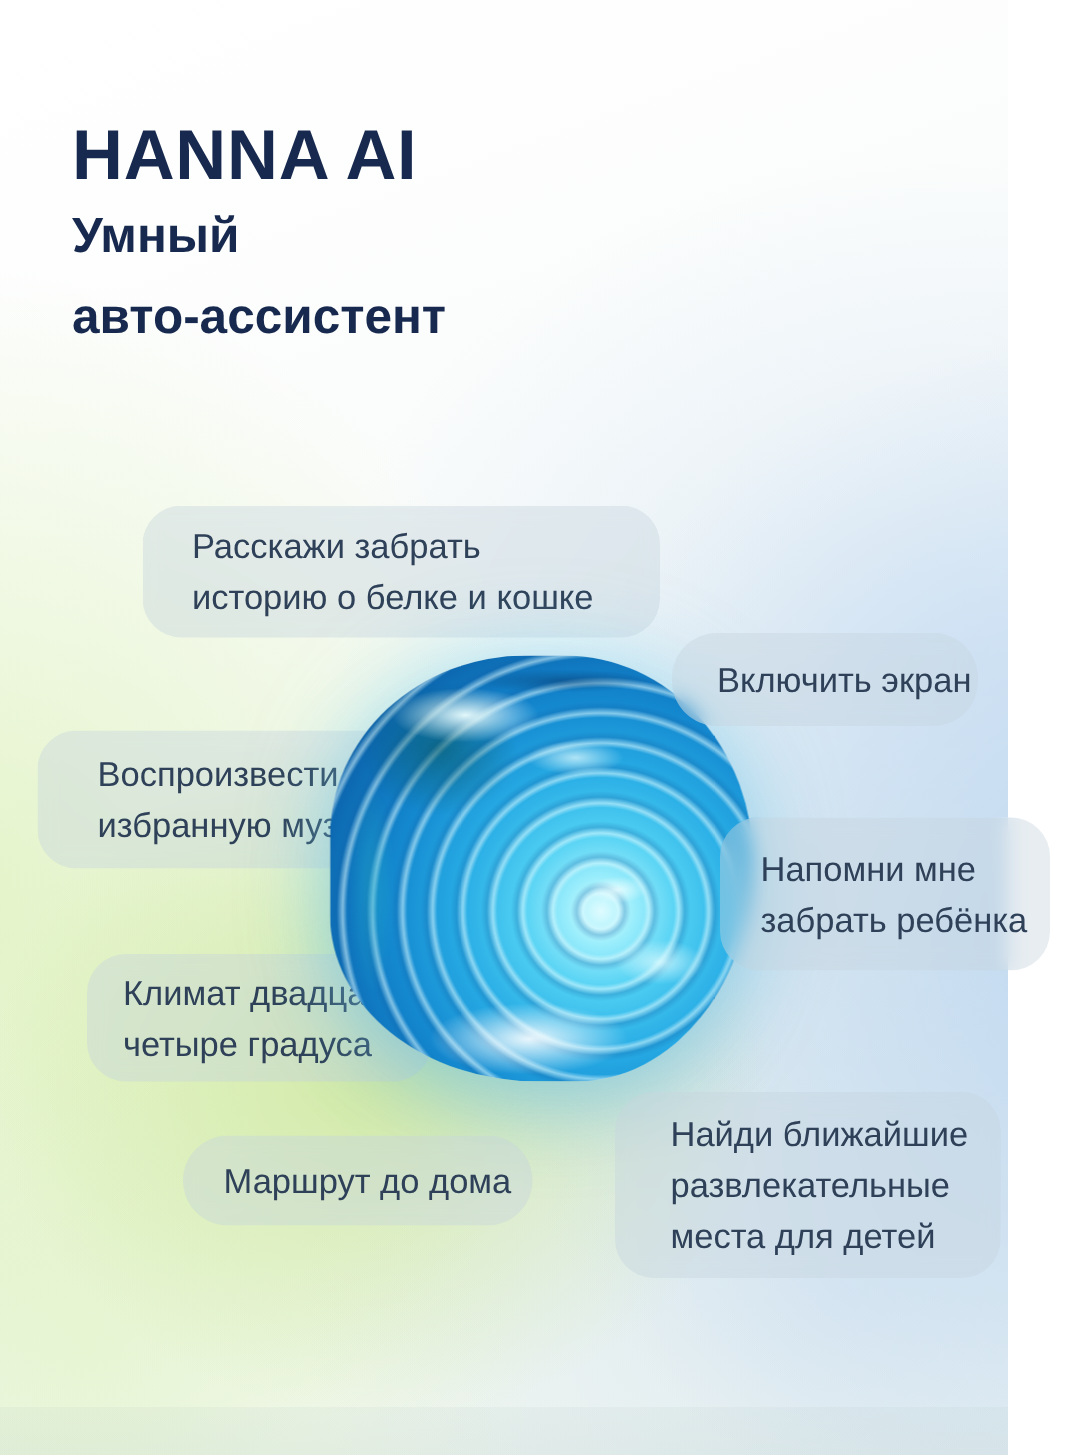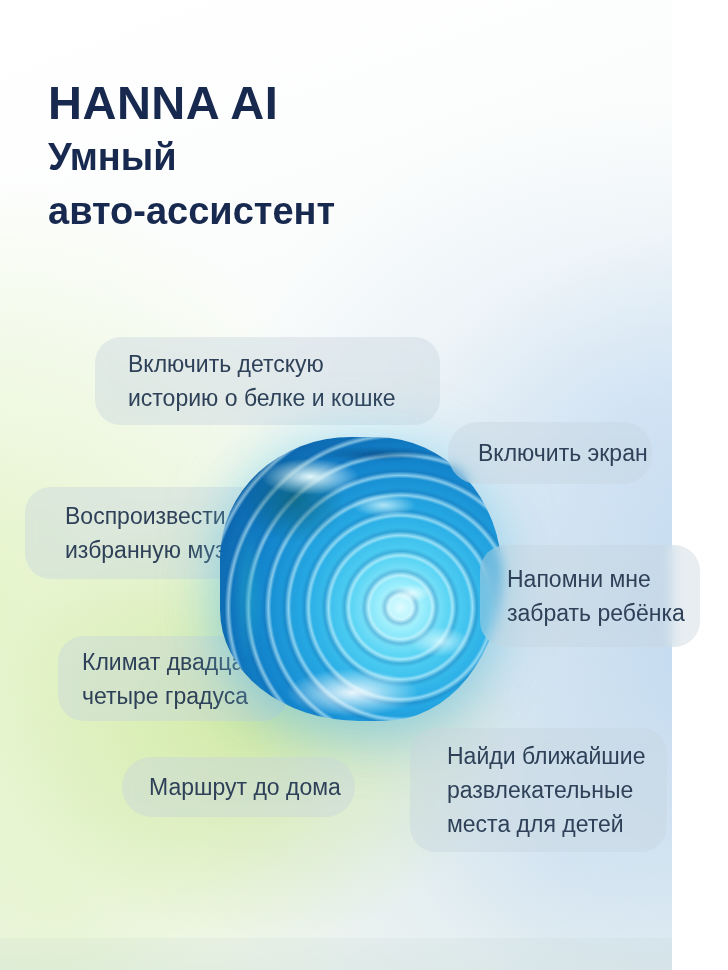--- a/index.html
+++ b/index.html
@@ -26,21 +26,21 @@
     position: absolute; left: 48px; top: 76px;
     color: var(--title-color, #17294e);
   }
   .brand-line {
     margin: 0;
     font-size: 47px; font-weight: 700; line-height: 54px;
     letter-spacing: 0.5px;
   }
   .subtitle-line {
     margin: 0;
-    font-size: 38px; font-weight: 700; line-height: 54px;
+    font-size: 33px; font-weight: 700; line-height: 54px;
   }
 
   
   .bubble {
     position: absolute;
     box-sizing: border-box;
     border-radius: 26px;
     background: var(--bubble-bg, rgba(197,211,222,0.42));
     color: var(--bubble-text, #2e4158);
     font-size: 23px; line-height: 34px;
@@ -98,21 +98,21 @@
 
 <div id="canvas">
 
   <div class="title-block">
     <h1 class="brand-line">HANNA AI</h1>
     <p class="subtitle-line">Умный</p>
     <p class="subtitle-line">авто-ассистент</p>
   </div>
 
   <div class="bubble bubble-story">
-    <div>Включить детскую</div>
+    <div>Расскажи забрать</div>
     <div>историю о белке и кошке</div>
   </div>
 
   <div class="bubble bubble-music">
     <div>Воспроизвести</div>
     <div>избранную музыку</div>
   </div>
 
   <div class="bubble bubble-climate">
     <div>Климат двадцать</div>

